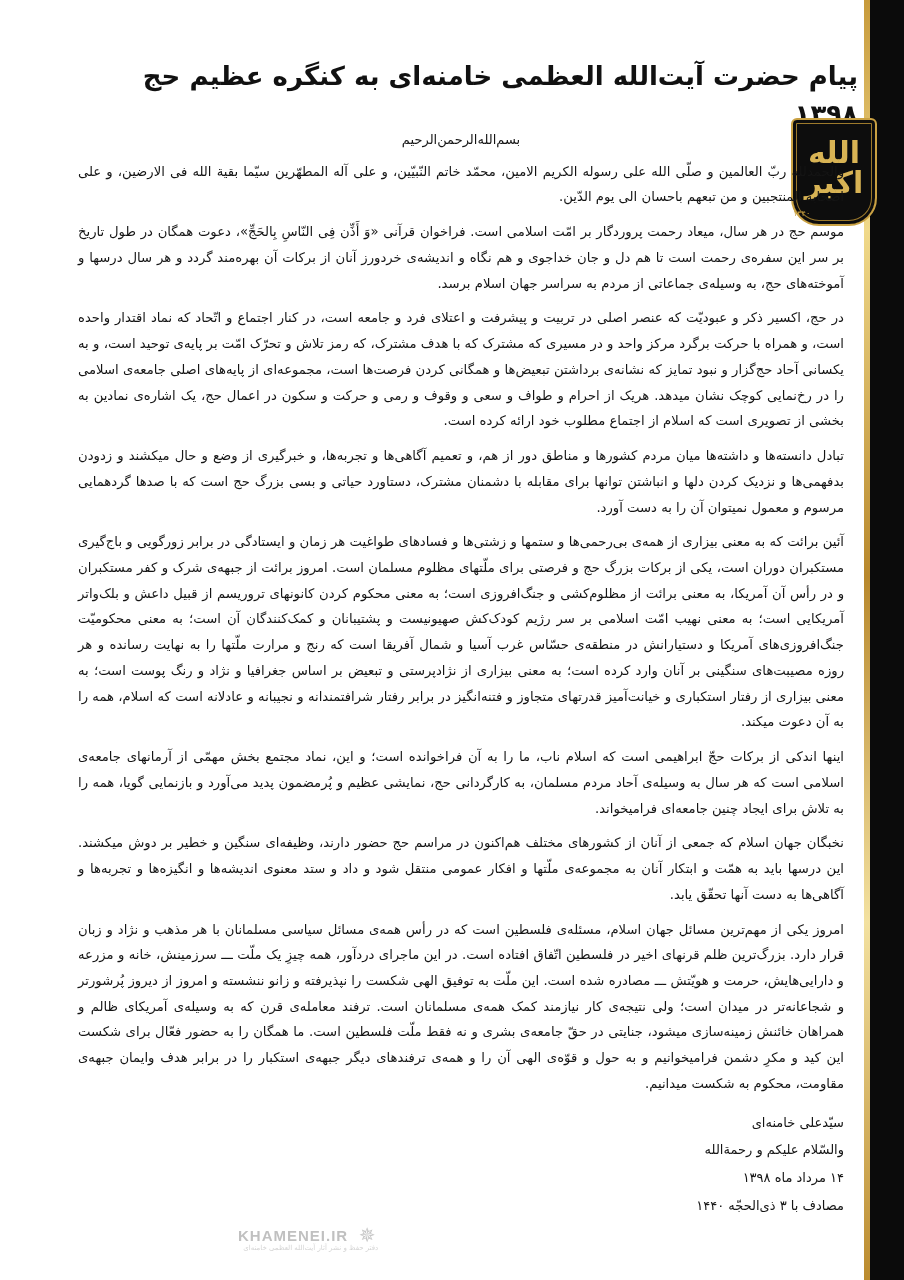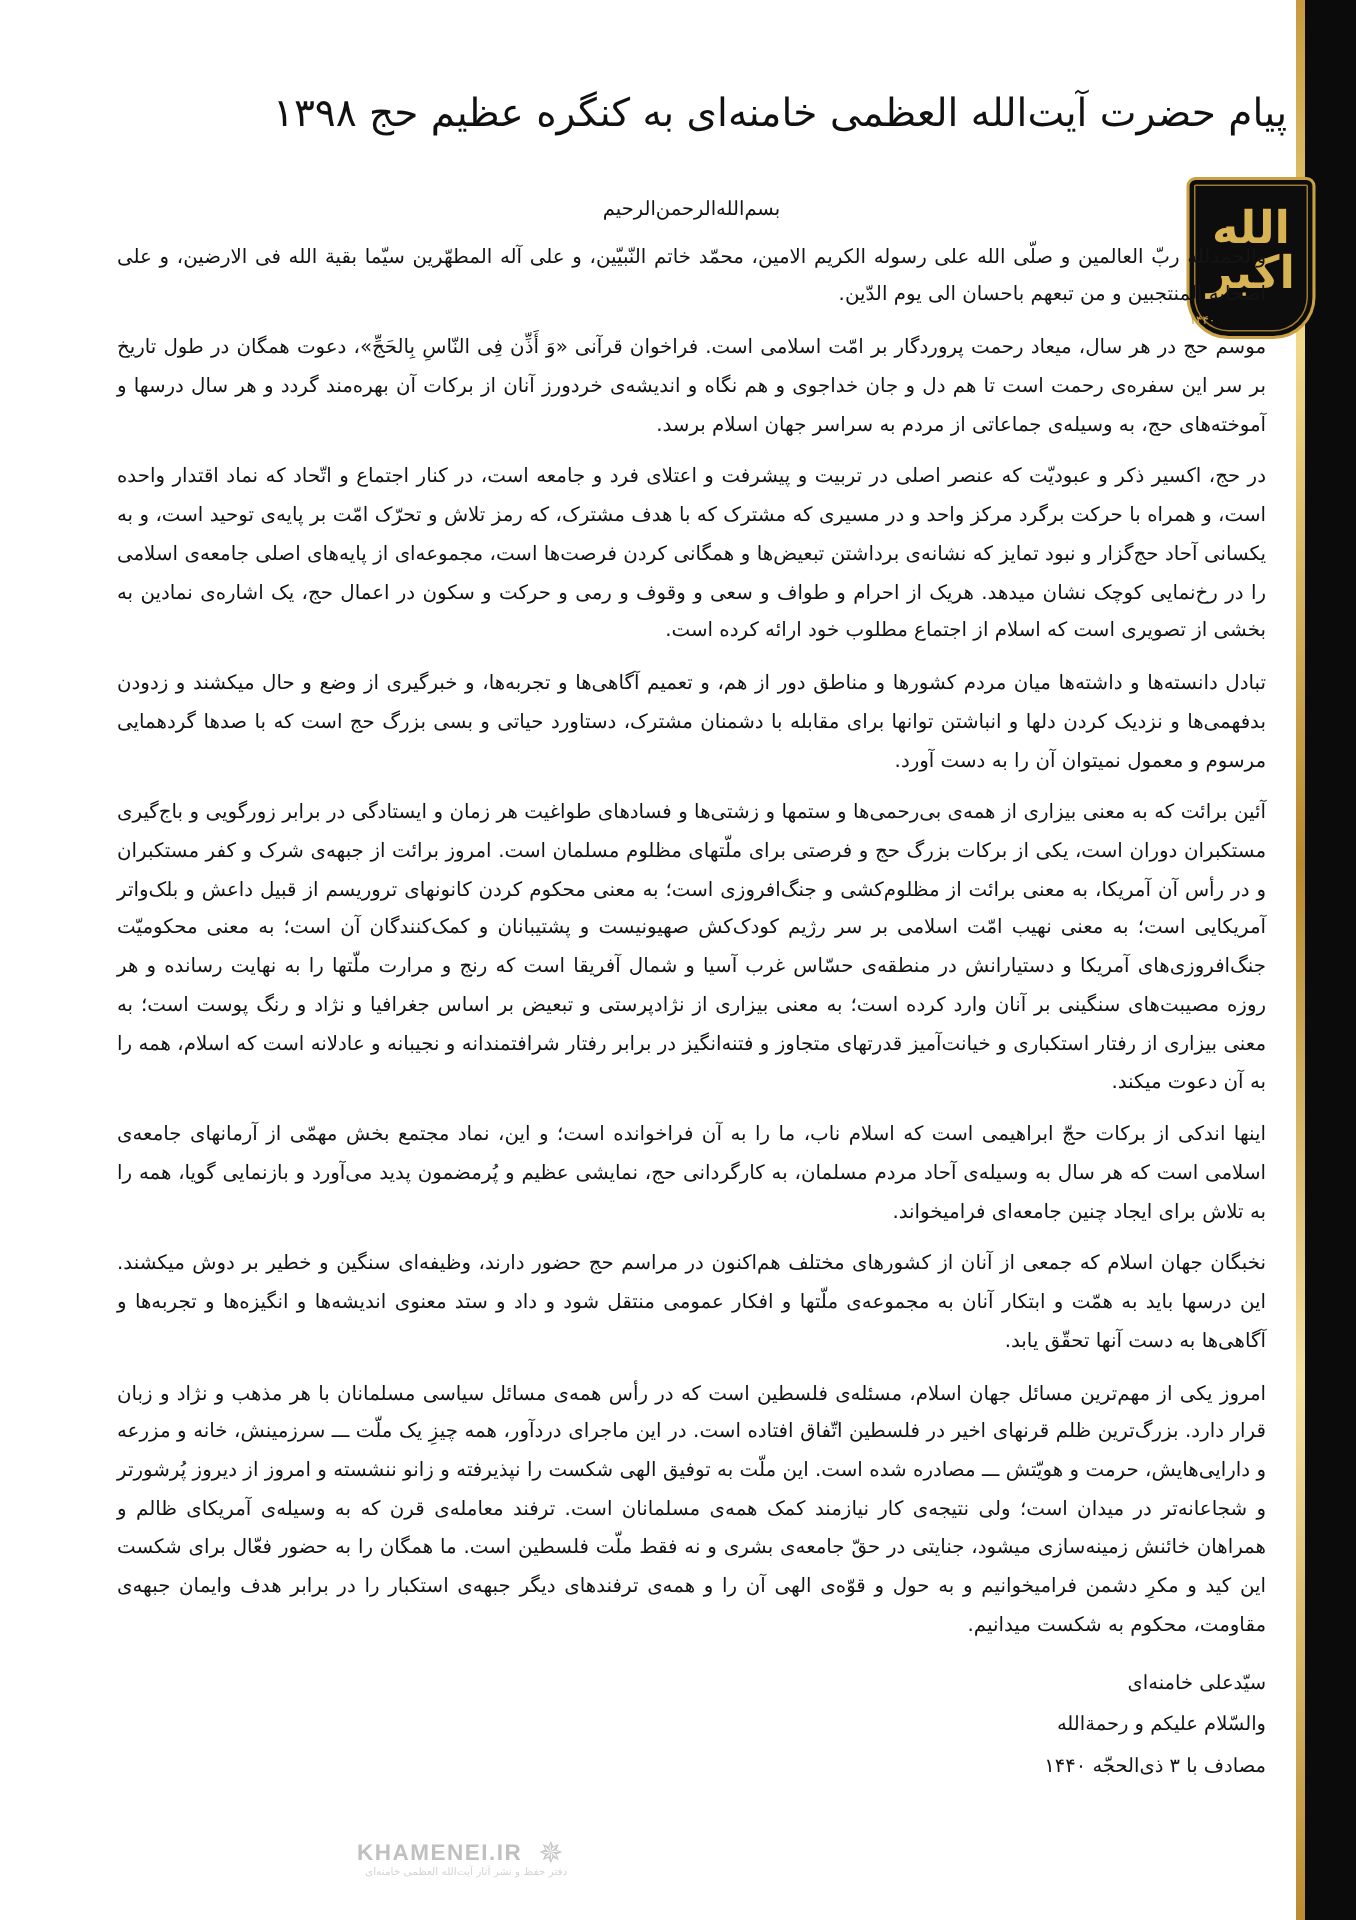--- a/index.html
+++ b/index.html
@@ -28,21 +28,21 @@
     width:6px; height:1280px;
     background:linear-gradient(to bottom,#c79a3b,#f0d98a 18%,#b8882c 45%,#f3e1a0 72%,#bb8b2e);
   }
   .title{
     position:absolute;
     top:58px;
     right:46px;
     left:70px;
     text-align:right;
     font-size:26px;
-    font-weight:normal;
+    font-weight:bold;
     color:#111111;
     letter-spacing:0px;
     line-height:1.45;
     direction:rtl;
     margin-left:28px;
   }
   .seal{
     position:absolute;
     top:116px;
     right:22px;
@@ -176,20 +176,21 @@
     <p class="para">در حج، اکسیر ذکر و عبودیّت که عنصر اصلی در تربیت و پیشرفت و اعتلای فرد و جامعه است، در کنار اجتماع و اتّحاد که نماد اقتدار واحده است، و همراه با حرکت برگرد مرکز واحد و در مسیری که مشترک که با هدف مشترک، که رمز تلاش و تحرّک امّت بر پایه‌ی توحید است، و به یکسانی آحاد حج‌گزار و نبود تمایز که نشانه‌ی برداشتن تبعیض‌ها و همگانی کردن فرصت‌ها است، مجموعه‌ای از پایه‌های اصلی جامعه‌ی اسلامی را در رخ‌نمایی کوچک نشان میدهد. هریک از احرام و طواف و سعی و وقوف و رمی و حرکت و سکون در اعمال حج، یک اشاره‌ی نمادین به بخشی از تصویری است که اسلام از اجتماع مطلوب خود ارائه کرده است.</p>
     <p class="para">تبادل دانسته‌ها و داشته‌ها میان مردم کشورها و مناطق دور از هم، و تعمیم آگاهی‌ها و تجربه‌ها، و خبرگیری از وضع و حال میکشند و زدودن بدفهمی‌ها و نزدیک کردن دلها و انباشتن توانها برای مقابله با دشمنان مشترک، دستاورد حیاتی و بسی بزرگ حج است که با صدها گردهمایی مرسوم و معمول نمیتوان آن را به دست آورد.</p>
     <p class="para">آئین برائت که به معنی بیزاری از همه‌ی بی‌رحمی‌ها و ستمها و زشتی‌ها و فسادهای طواغیت هر زمان و ایستادگی در برابر زورگویی و باج‌گیری مستکبران دوران است، یکی از برکات بزرگ حج و فرصتی برای ملّتهای مظلوم مسلمان است. امروز برائت از جبهه‌ی شرک و کفر مستکبران و در رأس آن آمریکا، به معنی برائت از مظلوم‌کشی و جنگ‌افروزی است؛ به معنی محکوم کردن کانونهای تروریسم از قبیل داعش و بلک‌واتر آمریکایی است؛ به معنی نهیب امّت اسلامی بر سر رژیم کودک‌کش صهیونیست و پشتیبانان و کمک‌کنندگان آن است؛ به معنی محکومیّت جنگ‌افروزی‌های آمریکا و دستیارانش در منطقه‌ی حسّاس غرب آسیا و شمال آفریقا است که رنج و مرارت ملّتها را به نهایت رسانده و هر روزه مصیبت‌های سنگینی بر آنان وارد کرده است؛ به معنی بیزاری از نژادپرستی و تبعیض بر اساس جغرافیا و نژاد و رنگ پوست است؛ به معنی بیزاری از رفتار استکباری و خیانت‌آمیز قدرتهای متجاوز و فتنه‌انگیز در برابر رفتار شرافتمندانه و نجیبانه و عادلانه است که اسلام، همه را به آن دعوت میکند.</p>
     <p class="para">اینها اندکی از برکات حجّ ابراهیمی است که اسلام ناب، ما را به آن فراخوانده است؛ و این، نماد مجتمع بخش مهمّی از آرمانهای جامعه‌ی اسلامی است که هر سال به وسیله‌ی آحاد مردم مسلمان، به کارگردانی حج، نمایشی عظیم و پُرمضمون پدید می‌آورد و بازنمایی گویا، همه را به تلاش برای ایجاد چنین جامعه‌ای فرامیخواند.</p>
     <p class="para">نخبگان جهان اسلام که جمعی از آنان از کشورهای مختلف هم‌اکنون در مراسم حج حضور دارند، وظیفه‌ای سنگین و خطیر بر دوش میکشند. این درسها باید به همّت و ابتکار آنان به مجموعه‌ی ملّتها و افکار عمومی منتقل شود و داد و ستد معنوی اندیشه‌ها و انگیزه‌ها و تجربه‌ها و آگاهی‌ها به دست آنها تحقّق یابد.</p>
     <p class="para">امروز یکی از مهم‌ترین مسائل جهان اسلام، مسئله‌ی فلسطین است که در رأس همه‌ی مسائل سیاسی مسلمانان با هر مذهب و نژاد و زبان قرار دارد. بزرگ‌ترین ظلم قرنهای اخیر در فلسطین اتّفاق افتاده است. در این ماجرای دردآور، همه چیزِ یک ملّت ـــ سرزمینش، خانه و مزرعه و دارایی‌هایش، حرمت و هویّتش ـــ مصادره شده است. این ملّت به توفیق الهی شکست را نپذیرفته و زانو ننشسته و امروز از دیروز پُرشورتر و شجاعانه‌تر در میدان است؛ ولی نتیجه‌ی کار نیازمند کمک همه‌ی مسلمانان است. ترفند معامله‌ی قرن که به وسیله‌ی آمریکای ظالم و همراهان خائنش زمینه‌سازی میشود، جنایتی در حقّ جامعه‌ی بشری و نه فقط ملّت فلسطین است. ما همگان را به حضور فعّال برای شکست این کید و مکرِ دشمن فرامیخوانیم و به حول و قوّه‌ی الهی آن را و همه‌ی ترفندهای دیگر جبهه‌ی استکبار را در برابر هدف وایمان جبهه‌ی مقاومت، محکوم به شکست میدانیم.</p>
 
     <div class="closing">
       <p>سیّدعلی خامنه‌ای</p>
       <p>والسّلام علیکم و رحمةالله</p>
+      <p class="date-line">۱۴ مرداد ماه ۱۳۹۸</p>
       <p class="date-line">مصادف با ۳ ذی‌الحجّه ۱۴۴۰</p>
     </div>
   </div>
 
   <div class="footer-logo">
     <span class="mark">✵</span>
     <span class="wordmark">KHAMENEI.IR</span>
     <span class="sub">دفتر حفظ و نشر آثار آیت‌الله العظمی خامنه‌ای</span>
   </div>
 

